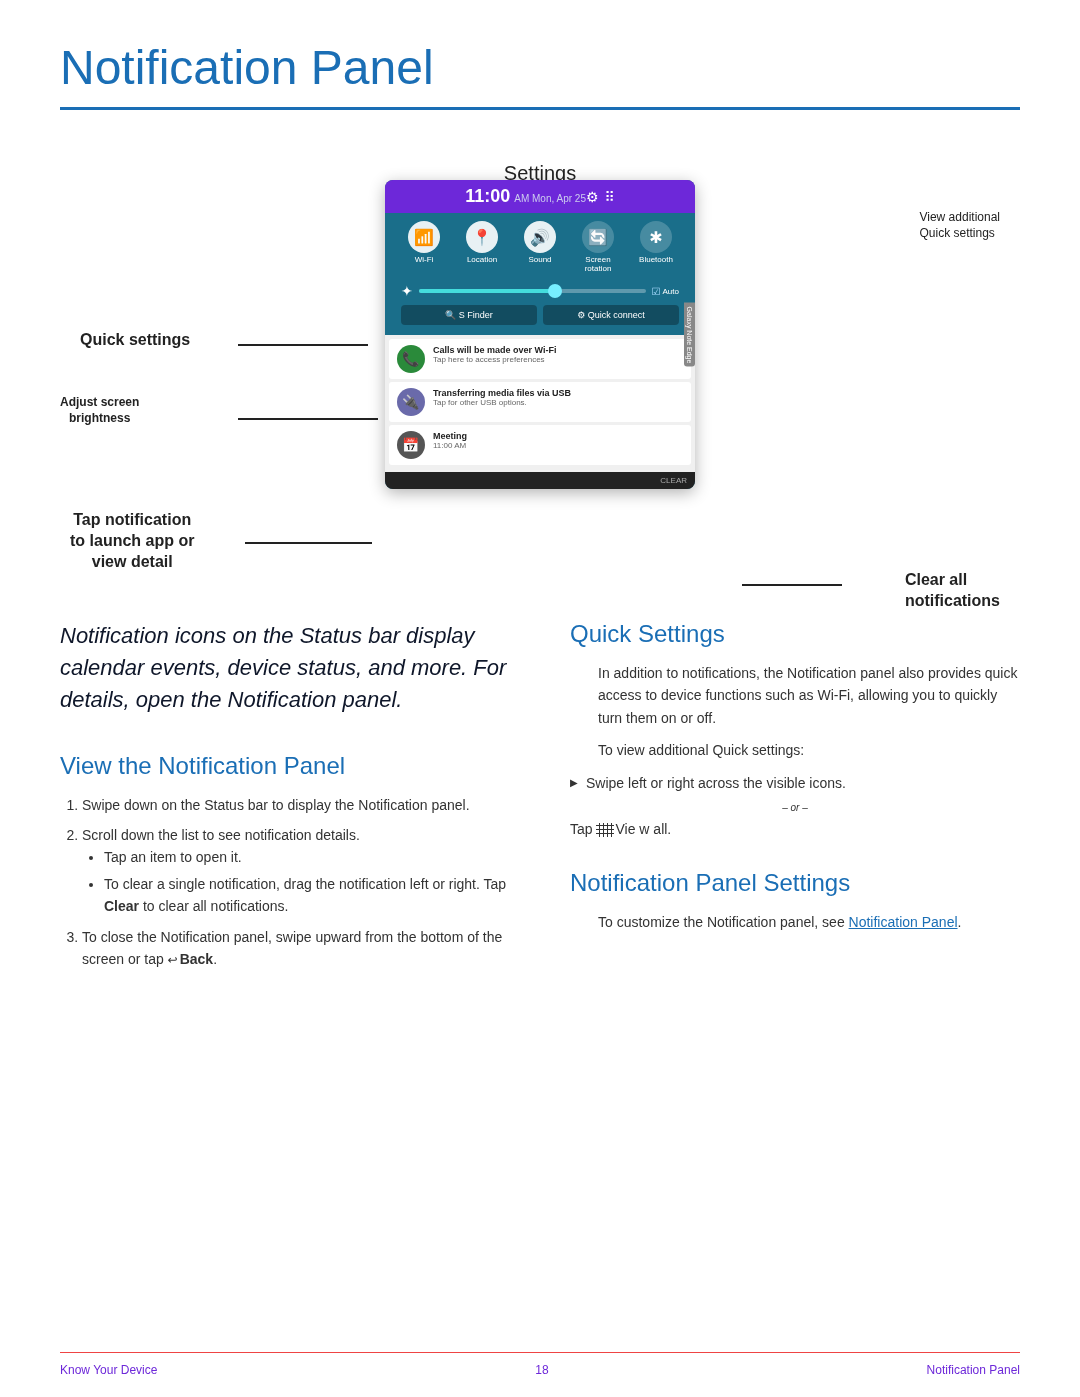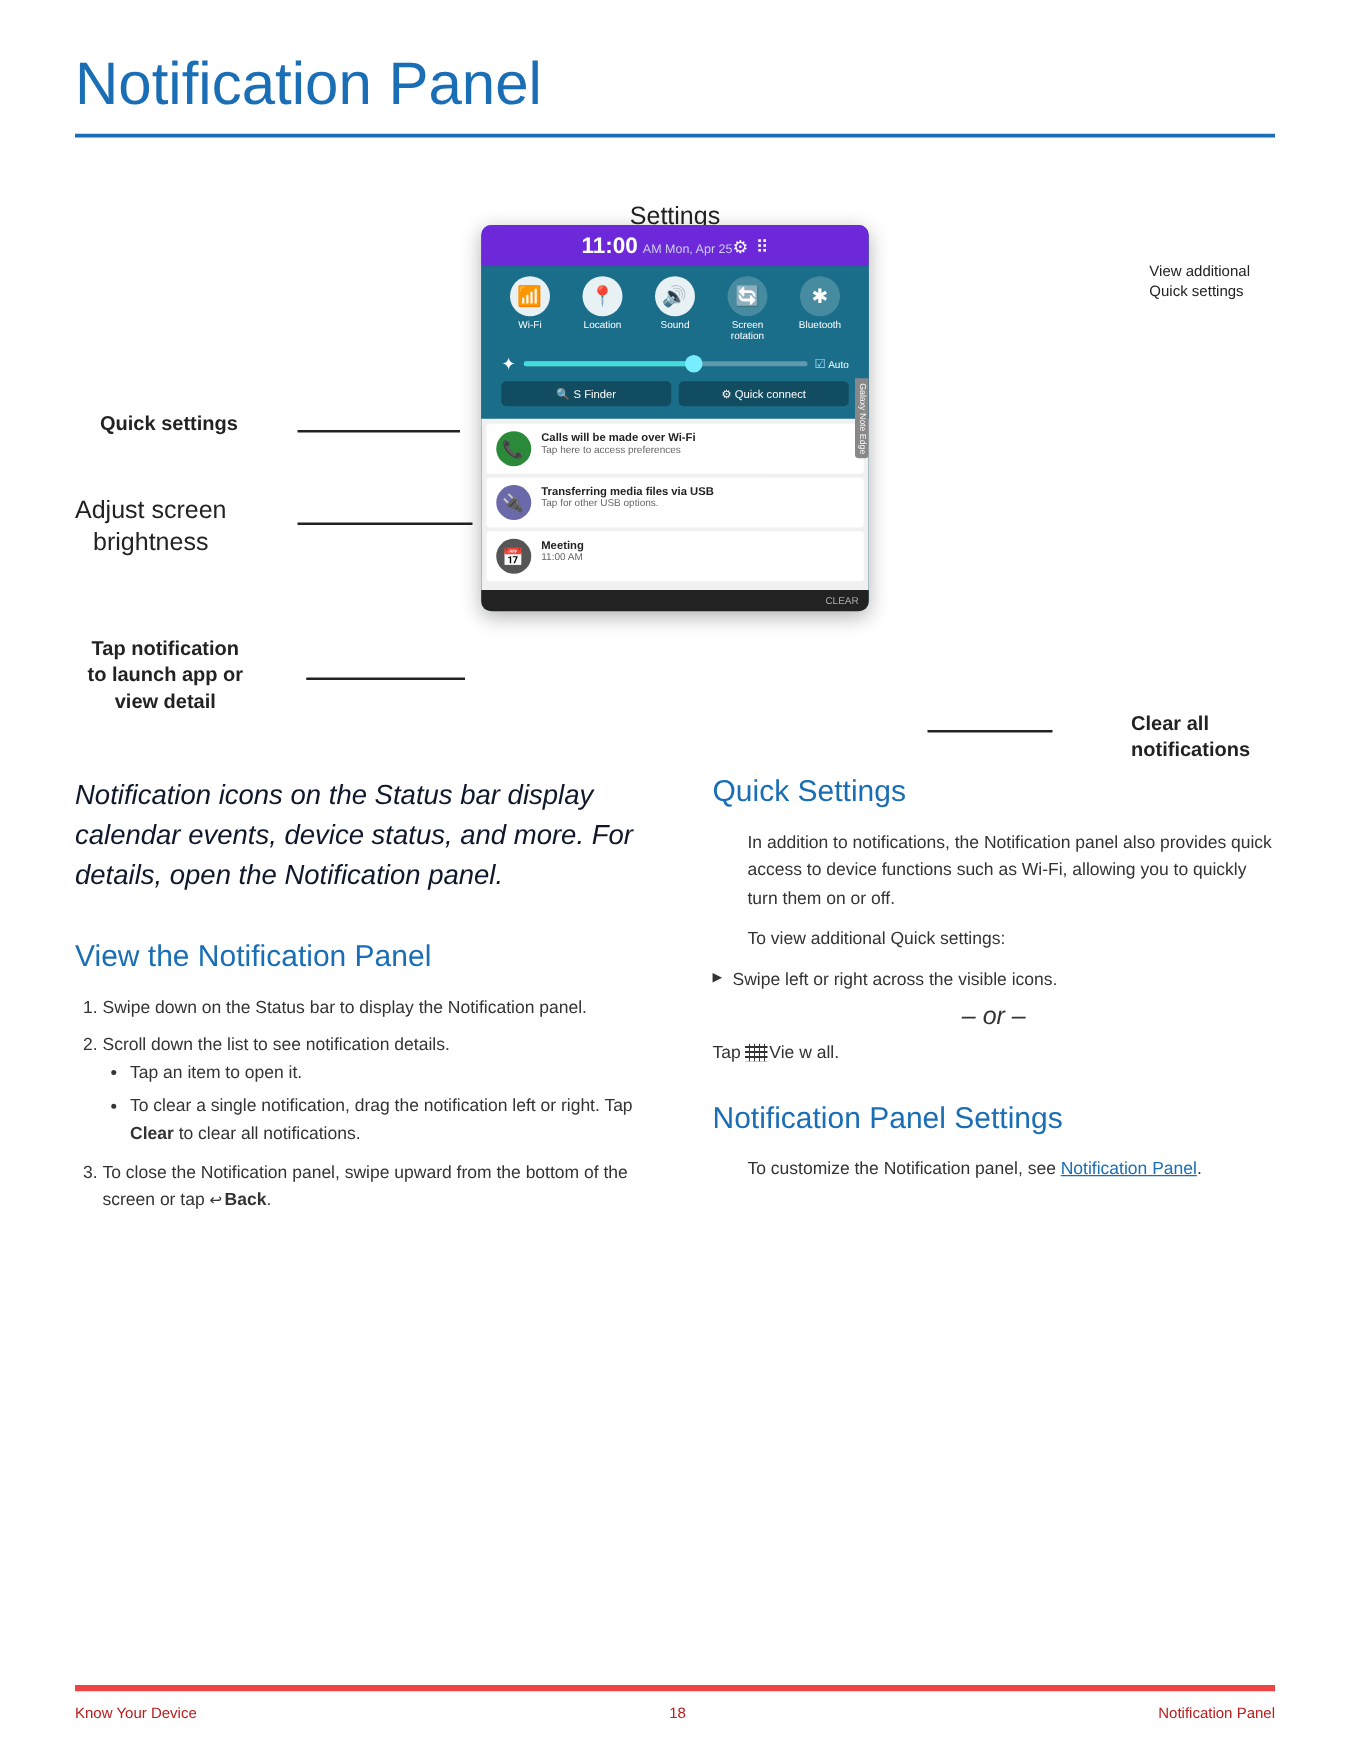--- a/index.html
+++ b/index.html
@@ -298,21 +298,21 @@
     .arrow-item::before {
       content: '▶';
       position: absolute;
       left: 0;
       font-size: 10px;
       top: 3px;
     }
 
     .or-divider {
       text-align: center;
-      font-size: 20px;
+      font-size: 10px;
       color: #333;
       margin: 8px 0;
       font-style: italic;
     }
 
     .tap-line {
       font-size: 14px;
       color: #333;
       margin-top: 6px;
     }
@@ -355,24 +355,24 @@
 
     
     .page-footer {
       position: absolute;
       bottom: 20px;
       left: 60px;
       right: 60px;
       display: flex;
       justify-content: space-between;
       align-items: center;
-      border-top: 5px solid #ef4444;
+      border-top: 1px solid #ef4444;
       padding-top: 10px;
       font-size: 12px;
-      color: #b91c1c;
+      color: #6d28d9;
     }
   </style>
 </head>
 <body>
 
 <div class="page">
 
   <h1 class="page-title">Notification Panel</h1>
   <hr class="title-rule">
 
@@ -387,21 +387,21 @@
 
       <div class="callout" style="top: 60px; right: 20px; text-align:left; font-weight: normal; font-size:12px; line-height:1.3;">
         <span>View additional<br>Quick settings</span>
       </div>
 
       <div class="callout" style="top: 180px; left: 20px; font-weight: bold; font-size: 16px;">
         <span>Quick settings</span>
       </div>
       <div class="callout-line" style="top: 194px; left: 178px; width: 130px;"></div>
 
-      <div class="callout" style="top: 245px; left: 0px; font-weight: normal; font-size: 20px; text-align: center; line-height:1.3;">
+      <div class="callout" style="top: 245px; left: 0px; font-weight: bold; font-size: 12px; text-align: center; line-height:1.3;">
         Adjust screen<br>brightness
       </div>
       <div class="callout-line" style="top: 268px; left: 178px; width: 140px;"></div>
 
       <div class="callout" style="top: 360px; left: 10px; font-weight: bold; font-size: 16px; text-align: center; line-height:1.3;">
         Tap notification<br>to launch app or<br>view detail
       </div>
       <div class="callout-line" style="top: 392px; left: 185px; width: 127px;"></div>
 
       <div class="callout" style="top: 420px; right: 20px; font-weight: bold; font-size: 16px; text-align: left; line-height:1.3;">

